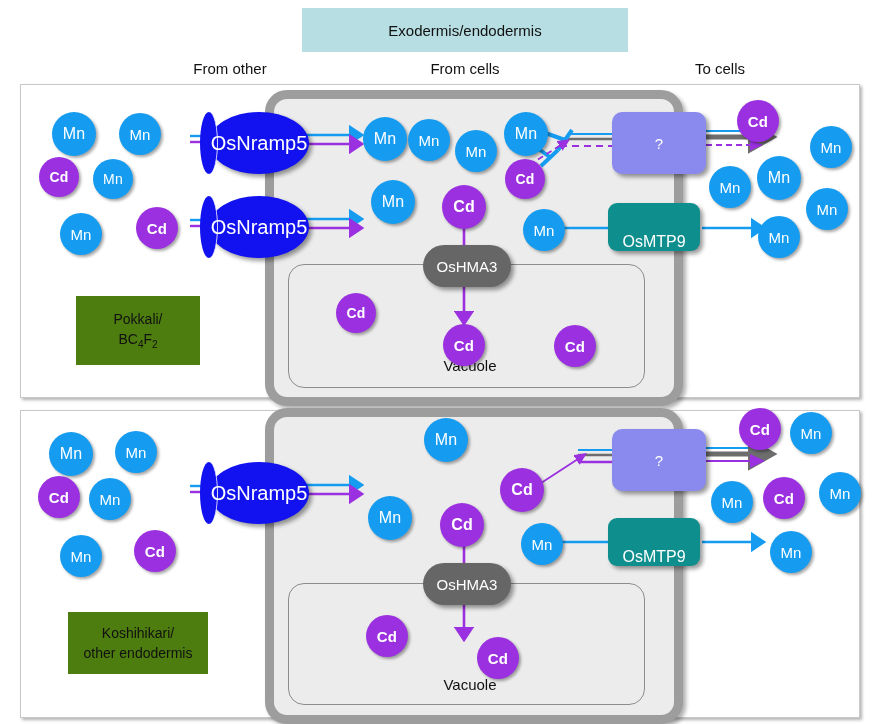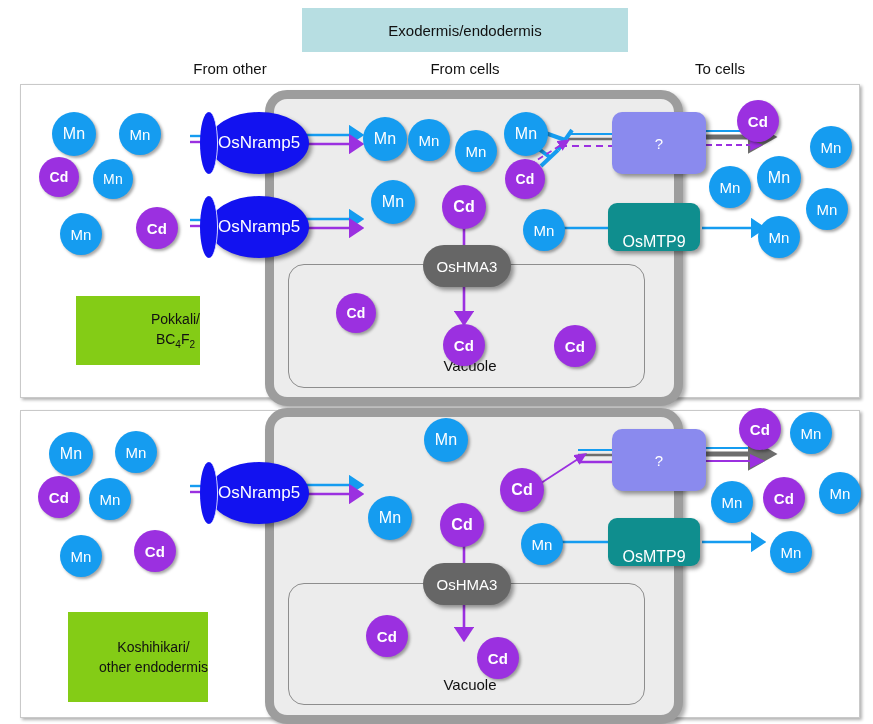--- a/index.html
+++ b/index.html
@@ -40,37 +40,37 @@
 
   
   .nramp{position:absolute;height:62px;width:100px;
          background:#1212f0;border-radius:50px/31px;
          box-shadow:3px 3px 4px rgba(0,0,0,.4);}
   .nramp::before{content:"";position:absolute;left:-9px;top:0;width:18px;
          height:62px;border-radius:50%;background:#1212f0;
          border-right:1.5px solid #dcdcff;box-sizing:border-box;}
   .nramp-lbl{position:absolute;left:0;top:0;width:100px;height:62px;
          display:flex;align-items:center;justify-content:center;
-         color:#fff;font-size:17px;z-index:3;}
+         color:#fff;font-size:20px;z-index:3;}
   .qbox{position:absolute;width:94px;height:62px;background:#8a8aee;
         border-radius:10px;box-shadow:3px 3px 4px rgba(0,0,0,.4);
         display:flex;align-items:center;justify-content:center;
         color:#fff;font-size:15px;}
   .mtp{position:absolute;width:92px;height:48px;background:#0f8e8e;
        border-radius:9px;box-shadow:3px 3px 4px rgba(0,0,0,.4);
        display:flex;align-items:flex-end;justify-content:center;
        color:#fff;font-size:16px;}
   .hma{position:absolute;width:88px;height:42px;background:#666666;
        border-radius:21px;box-shadow:3px 3px 4px rgba(0,0,0,.4);
        display:flex;align-items:center;justify-content:center;
        color:#fff;font-size:15px;z-index:4;}
 
   
-  .tag{position:absolute;background:#84cc16;display:flex;align-items:center;
-       justify-content:flex-end;text-align:center;font-size:14px;color:#111;
+  .tag{position:absolute;background:#4d7c0f;display:flex;align-items:center;
+       justify-content:center;text-align:center;font-size:14px;color:#111;
        line-height:1.45;}
   sub{font-size:10px;}
 
   svg.overlay{position:absolute;left:0;top:0;overflow:visible;}
 </style>
 </head>
 <body>
 
 <div class="abs" id="exo-box">
   <span>Exodermis/endodermis</span>
@@ -91,21 +91,21 @@
     <span>BC</span><sub>4</sub><span>F</span><sub>2</sub>
   </div>
 </div>
 
 <div class="abs panel" id="panel-bottom"></div>
 
 <div class="cell" style="left:265px;top:408px;width:400px;height:298px;"></div>
 <div class="vacuole" style="left:288px;top:583px;width:355px;height:120px;"></div>
 <div class="vac-label" style="left:415px;top:676px;width:110px;">Vacuole</div>
 
-<div class="tag" style="left:68px;top:612px;width:140px;height:90px;">
+<div class="tag" style="left:68px;top:612px;width:140px;height:62px;">
   <div>
     <span>Koshihikari/</span><br>
     <span>other endodermis</span>
   </div>
 </div>
 
 <svg class="overlay" width="873" height="724">
   <defs>
     <marker id="ahBlue" markerWidth="7" markerHeight="7" refX="1" refY="3.2" orient="auto">
       <path d="M0,0 L7,3.2 L0,6.4 z" fill="#159cf0"></path>

